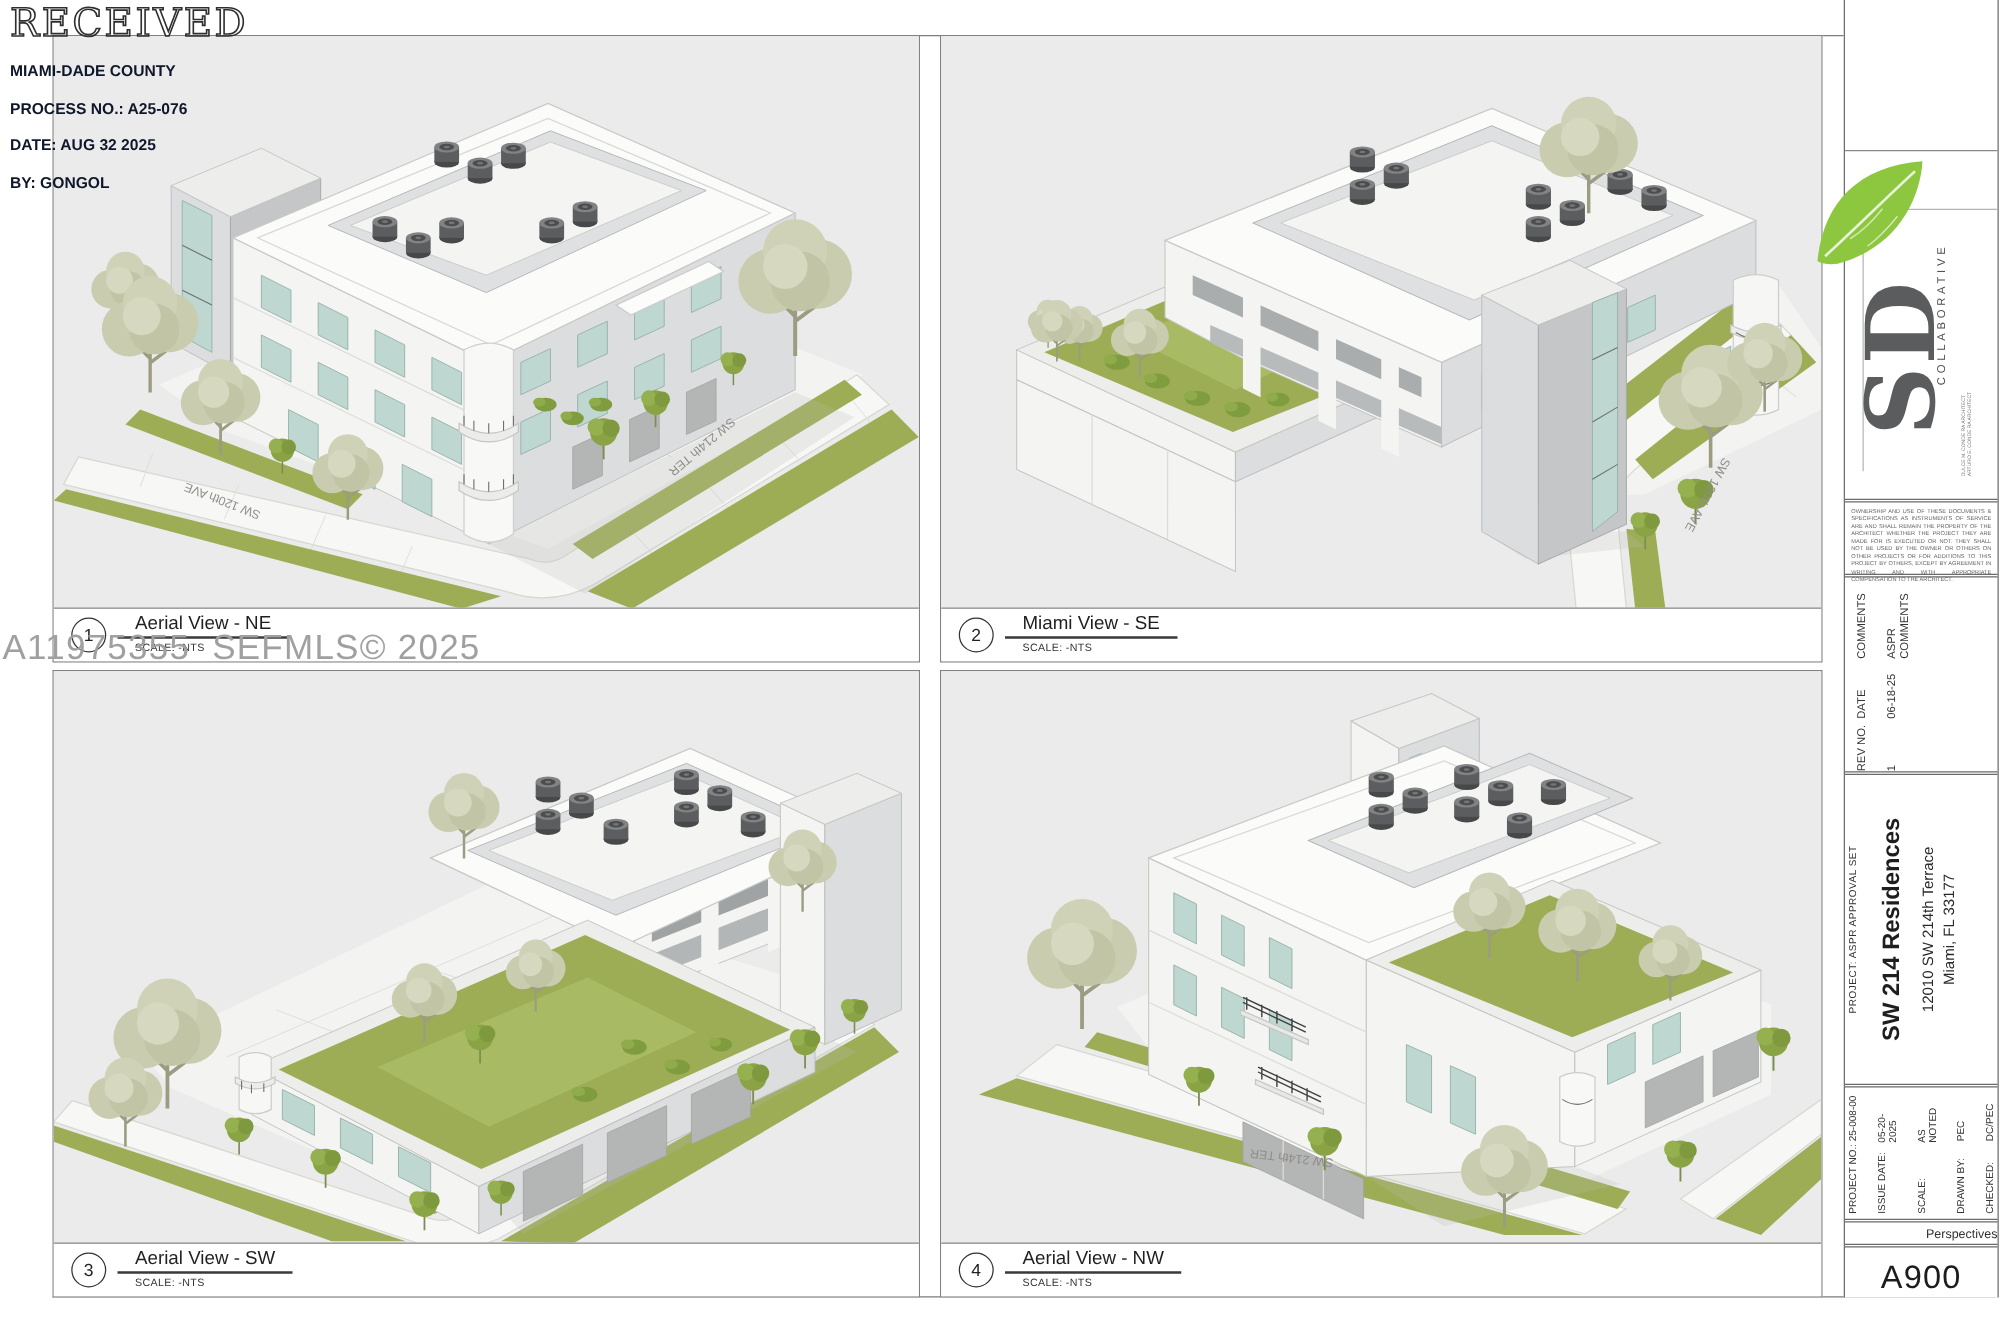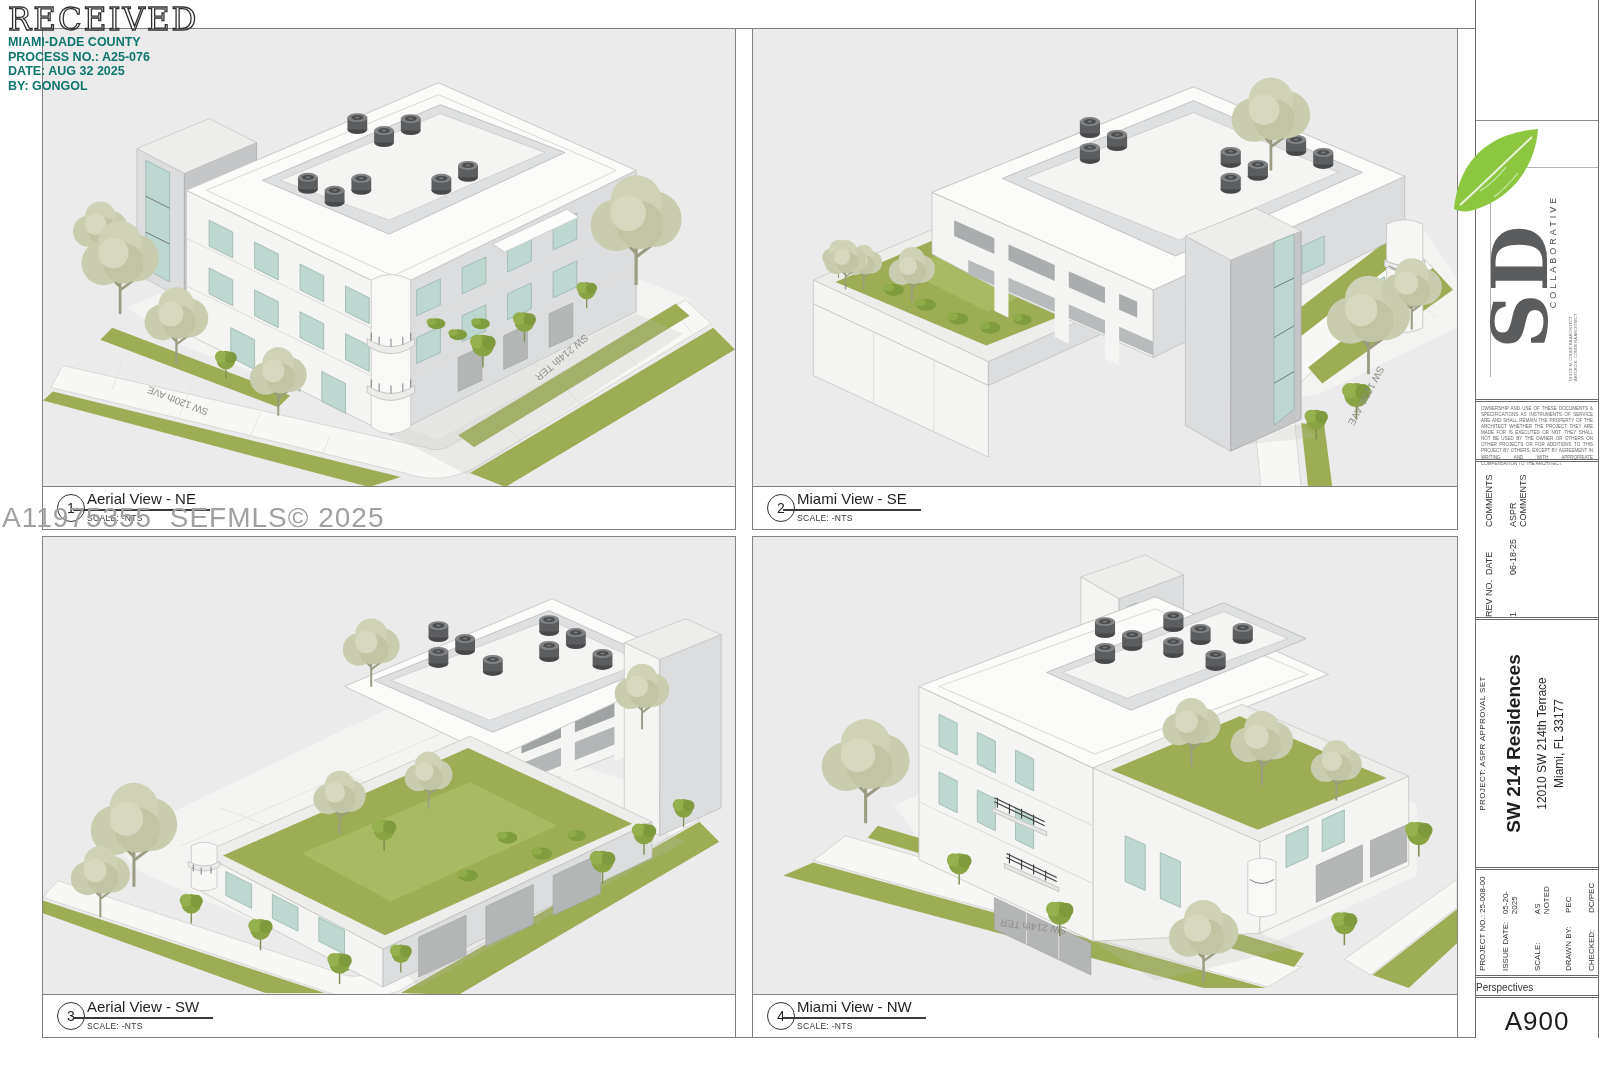--- a/index.html
+++ b/index.html
@@ -7,29 +7,29 @@
   .abs{position:absolute;}
   
   .frameline{position:absolute;background:#7d7d7d;}
   .cell{position:absolute;border:1px solid #828282;background:#fff;box-sizing:border-box;}
   .viewport{position:absolute;left:0;top:0;right:0;background:#ebebeb;overflow:hidden;}
   .plabel{position:absolute;left:0;right:0;bottom:0;height:42px;background:#fff;
     border-top:1px solid #828282;}
   .pcircle{position:absolute;left:14px;top:7px;width:26px;height:26px;border:1.7px solid #333;
     border-radius:50%;display:flex;align-items:center;justify-content:center;
     font-size:14px;color:#222;background:#fff;}
-  .ptxt{position:absolute;left:44px;top:3px;}
+  .ptxt{position:absolute;left:65px;top:3px;}
   .ptitle{display:inline-block;font-size:15px;color:#1f1f1f;border-bottom:2px solid #3a3a3a;
     padding:0 14px 2px 0;margin-left:-14px;padding-left:14px;}
   .pscale{font-size:8.5px;color:#333;margin-top:2px;letter-spacing:.3px;}
   
   .stamp{position:absolute;left:8px;top:4px;z-index:30;}
   .stamp-title{font-family:"DejaVu Serif",serif;font-size:31px;font-weight:normal;
     letter-spacing:2px;color:transparent;-webkit-text-stroke:1.3px #2f2f2f;line-height:1;}
-  .stamp-line{font-size:12.5px;font-weight:bold;color:#0f766e;line-height:1.08;margin-top:1px;}
+  .stamp-line{font-size:12.5px;font-weight:bold;color:#0f172a;line-height:1.08;margin-top:16px;}
   
   .watermark{position:absolute;left:2px;top:502px;z-index:25;font-size:28px;color:#a0a09e;
     letter-spacing:1px;white-space:pre;}
   
   .tblock{position:absolute;left:1475px;top:0;width:122px;height:1038px;
     border-left:1px solid #6e6e6e;border-right:1px solid #6e6e6e;box-sizing:content-box;background:#fff;z-index:5;}
   .tsec{position:relative;width:100%;box-sizing:border-box;}
   .dbl{border-top:3px double #6a6a6a;}
   .tbox{height:121px;border-bottom:1px solid #8a8a8a;}
   .rot{position:absolute;left:0;top:0;transform-origin:top left;
@@ -51,21 +51,21 @@
   .projcol{display:flex;flex-direction:column;align-items:center;text-align:center;}
   .projset{font-size:8px;color:#333;letter-spacing:.4px;margin-top:2px;}
   .projname{font-size:19px;font-weight:600;color:#1e1e1e;margin-top:16px;}
   .projaddr{font-size:12px;color:#2a2a2a;margin-top:10px;}
   .projaddr2{font-size:12px;color:#2a2a2a;margin-top:3px;}
   .info-sec{height:108px;}
   .infocol{display:flex;flex-direction:column;justify-content:space-between;padding:2px 4px;box-sizing:border-box;}
   .inforow{display:flex;}
   .infolab{font-size:8px;color:#333;width:58px;}
   .infoval{font-size:8px;color:#333;}
-  .persp-sec{height:20px;text-align:left;}
+  .persp-sec{height:20px;text-align:right;}
   .persp{font-size:10px;color:#333;padding-top:4px;}
   .sheet-sec{height:43px;text-align:center;}
   .sheetnum{font-size:26px;color:#1d1d1d;padding-top:8px;letter-spacing:1px;}
   
   .swk{fill:#f7f7f5;stroke:#d8d8d2;stroke-width:1;}
   .grid{stroke:#dfdfd9;stroke-width:.8;fill:none;}
   .grs{fill:#9cad55;}
   .plz{fill:#f3f3f1;}
   .roof{fill:#fbfbfa;stroke:#c8c8c5;stroke-width:1;}
   .par{fill:#ededeb;stroke:#c6c6c3;stroke-width:.8;}
@@ -451,21 +451,21 @@
         <use href="#treeO" transform="translate(305,382) scale(1.05)"></use>
         <use href="#treeS" transform="translate(448,408) scale(1.5)"></use>
         <use href="#treeO" transform="translate(588,392)"></use>
         <use href="#treeO" transform="translate(662,302) scale(1.05)"></use>
       </g>
       <text class="lbl" transform="translate(312,392) rotate(187)">SW 214th TER</text>
     </svg>
   </div>
   <div class="plabel">
     <div class="pcircle">4</div>
-    <div class="ptxt"><span class="ptitle">Miami View - NW</span>
+    <div class="ptxt"><span class="ptitle">Aerial View - NW</span>
       <div class="pscale">SCALE: -NTS</div></div>
   </div>
 </div>
 
 <div class="stamp">
   <div class="stamp-title">RECEIVED</div>
   <div class="stamp-line">MIAMI-DADE COUNTY</div>
   <div class="stamp-line">PROCESS NO.: A25-076</div>
   <div class="stamp-line">DATE: AUG 32 2025</div>
   <div class="stamp-line">BY: GONGOL</div>

